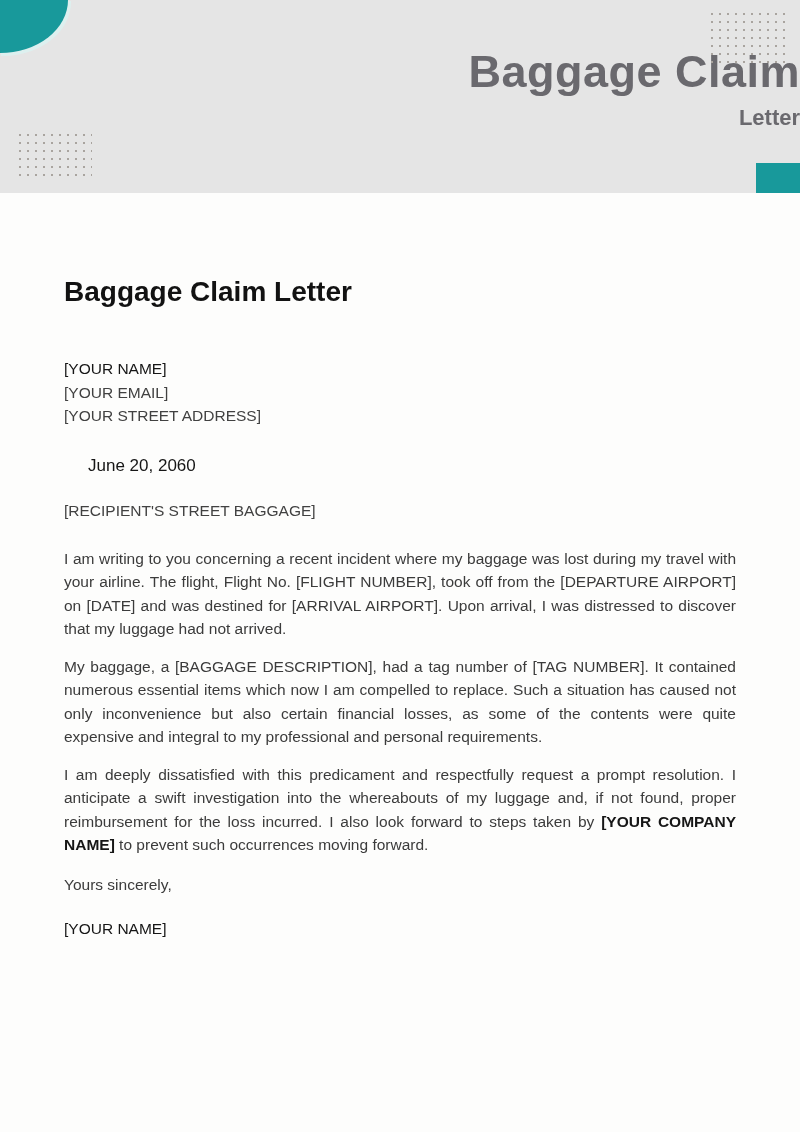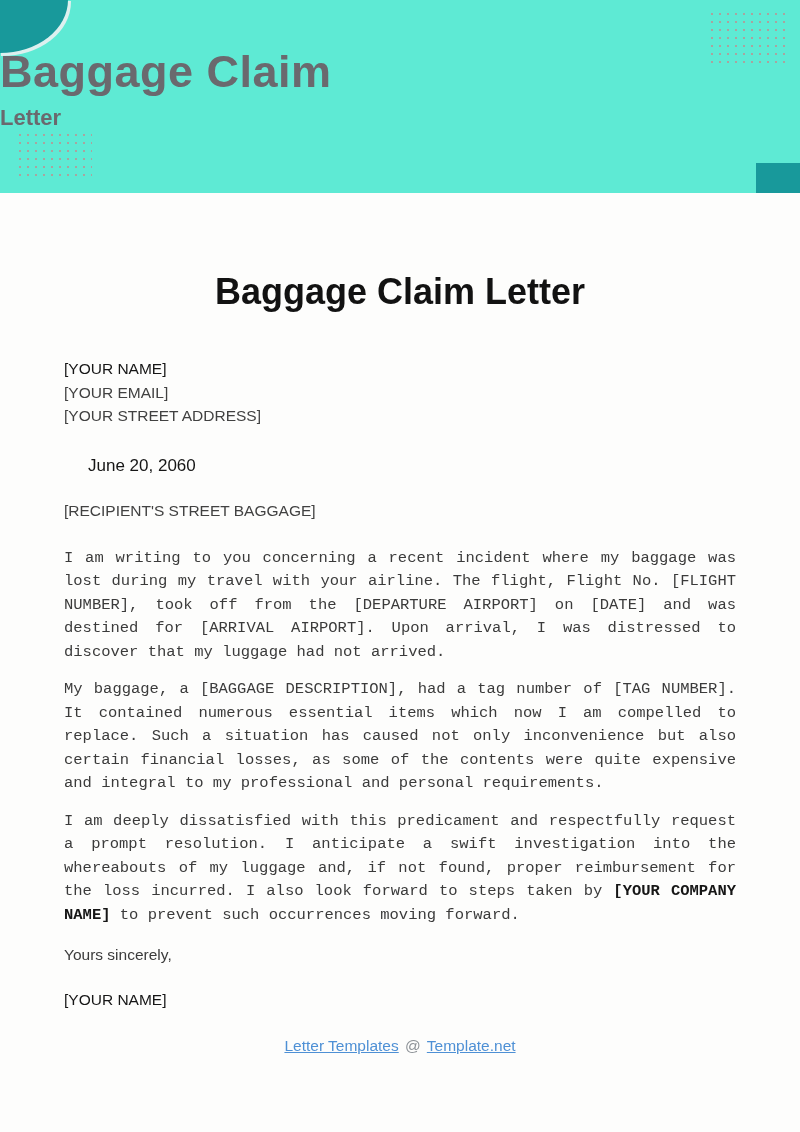--- a/index.html
+++ b/index.html
@@ -13,22 +13,22 @@
   .page {
     width: 800px; height: 1132px;
     background: #fdfdfc;
     position: relative;
   }
 
   
   .banner {
     position: relative;
     width: 100%; height: 193px;
-    background: #5eead4;
-    text-align: left;
+    background: #e5e5e5;
+    text-align: right;
     overflow: hidden;
   }
   .quarter-circle {
     position: absolute; top: 0; left: 0;
     width: 68px; height: 53px;
     background: #18999b;
     border-bottom-right-radius: 100% 100%;
     box-shadow: 2px 2px 0 1px #ddf0ef;
   }
   .teal-bar {
@@ -59,22 +59,21 @@
     font-weight: 700;
     color: #6a696e;
   }
 
   
   .letter {
     padding: 80px 64px 0 64px;
     color: #3b3b3b;
   }
   .doc-title {
-    text-align: center;
-    font-size: 36px;
+    font-size: 28px;
     line-height: 38px;
     font-weight: 700;
     color: #121212;
   }
   .line {
     font-size: 15.5px;
     line-height: 23.5px;
     color: #414141;
   }
   .bold {
@@ -84,21 +83,20 @@
   .sender-block { margin-top: 46px; }
   .date { margin-top: 26px; font-size: 17px; line-height: 23.5px; margin-left: 24px; }
   .recipient-block { margin-top: 22px; }
   .salutation { margin-top: 28px; font-size: 15.5px; line-height: 23.5px; }
   .para {
     margin-top: 24px;
     font-size: 15.5px;
     line-height: 23.5px;
     text-align: justify;
     color: #3b3b3b;
-    font-family: Liberation Mono, monospace;
   }
   .para + .para { margin-top: 14px; }
   .para strong { font-weight: 700; color: #161616; }
   .closing { margin-top: 16px; font-size: 15.5px; line-height: 23.5px; }
   .signature { margin-top: 21px; font-size: 15.5px; line-height: 23.5px; }
 
   
   .page-footer {
     margin-top: 24px;
     text-align: center;
@@ -146,19 +144,14 @@
 
     <p class="para">My baggage, a [BAGGAGE DESCRIPTION], had a tag number of [TAG NUMBER]. It contained numerous essential items which now I am compelled to replace. Such a situation has caused not only inconvenience but also certain financial losses, as some of the contents were quite expensive and integral to my professional and personal requirements.</p>
 
     <p class="para"><span>I am deeply dissatisfied with this predicament and respectfully request a prompt resolution. I anticipate a swift investigation into the whereabouts of my luggage and, if not found, proper reimbursement for the loss incurred. I also look forward to steps taken by </span><strong>[YOUR COMPANY NAME]</strong><span> to prevent such occurrences moving forward.</span></p>
 
     <div class="closing">Yours sincerely,</div>
 
     <div class="signature bold">[YOUR NAME]</div>
   </main>
 
-  <footer class="page-footer">
-    <a class="footer-link">Letter Templates</a>
-    <span class="footer-sep">@</span>
-    <a class="footer-link">Template.net</a>
-  </footer>
 
 </div>
 
 </body></html>

